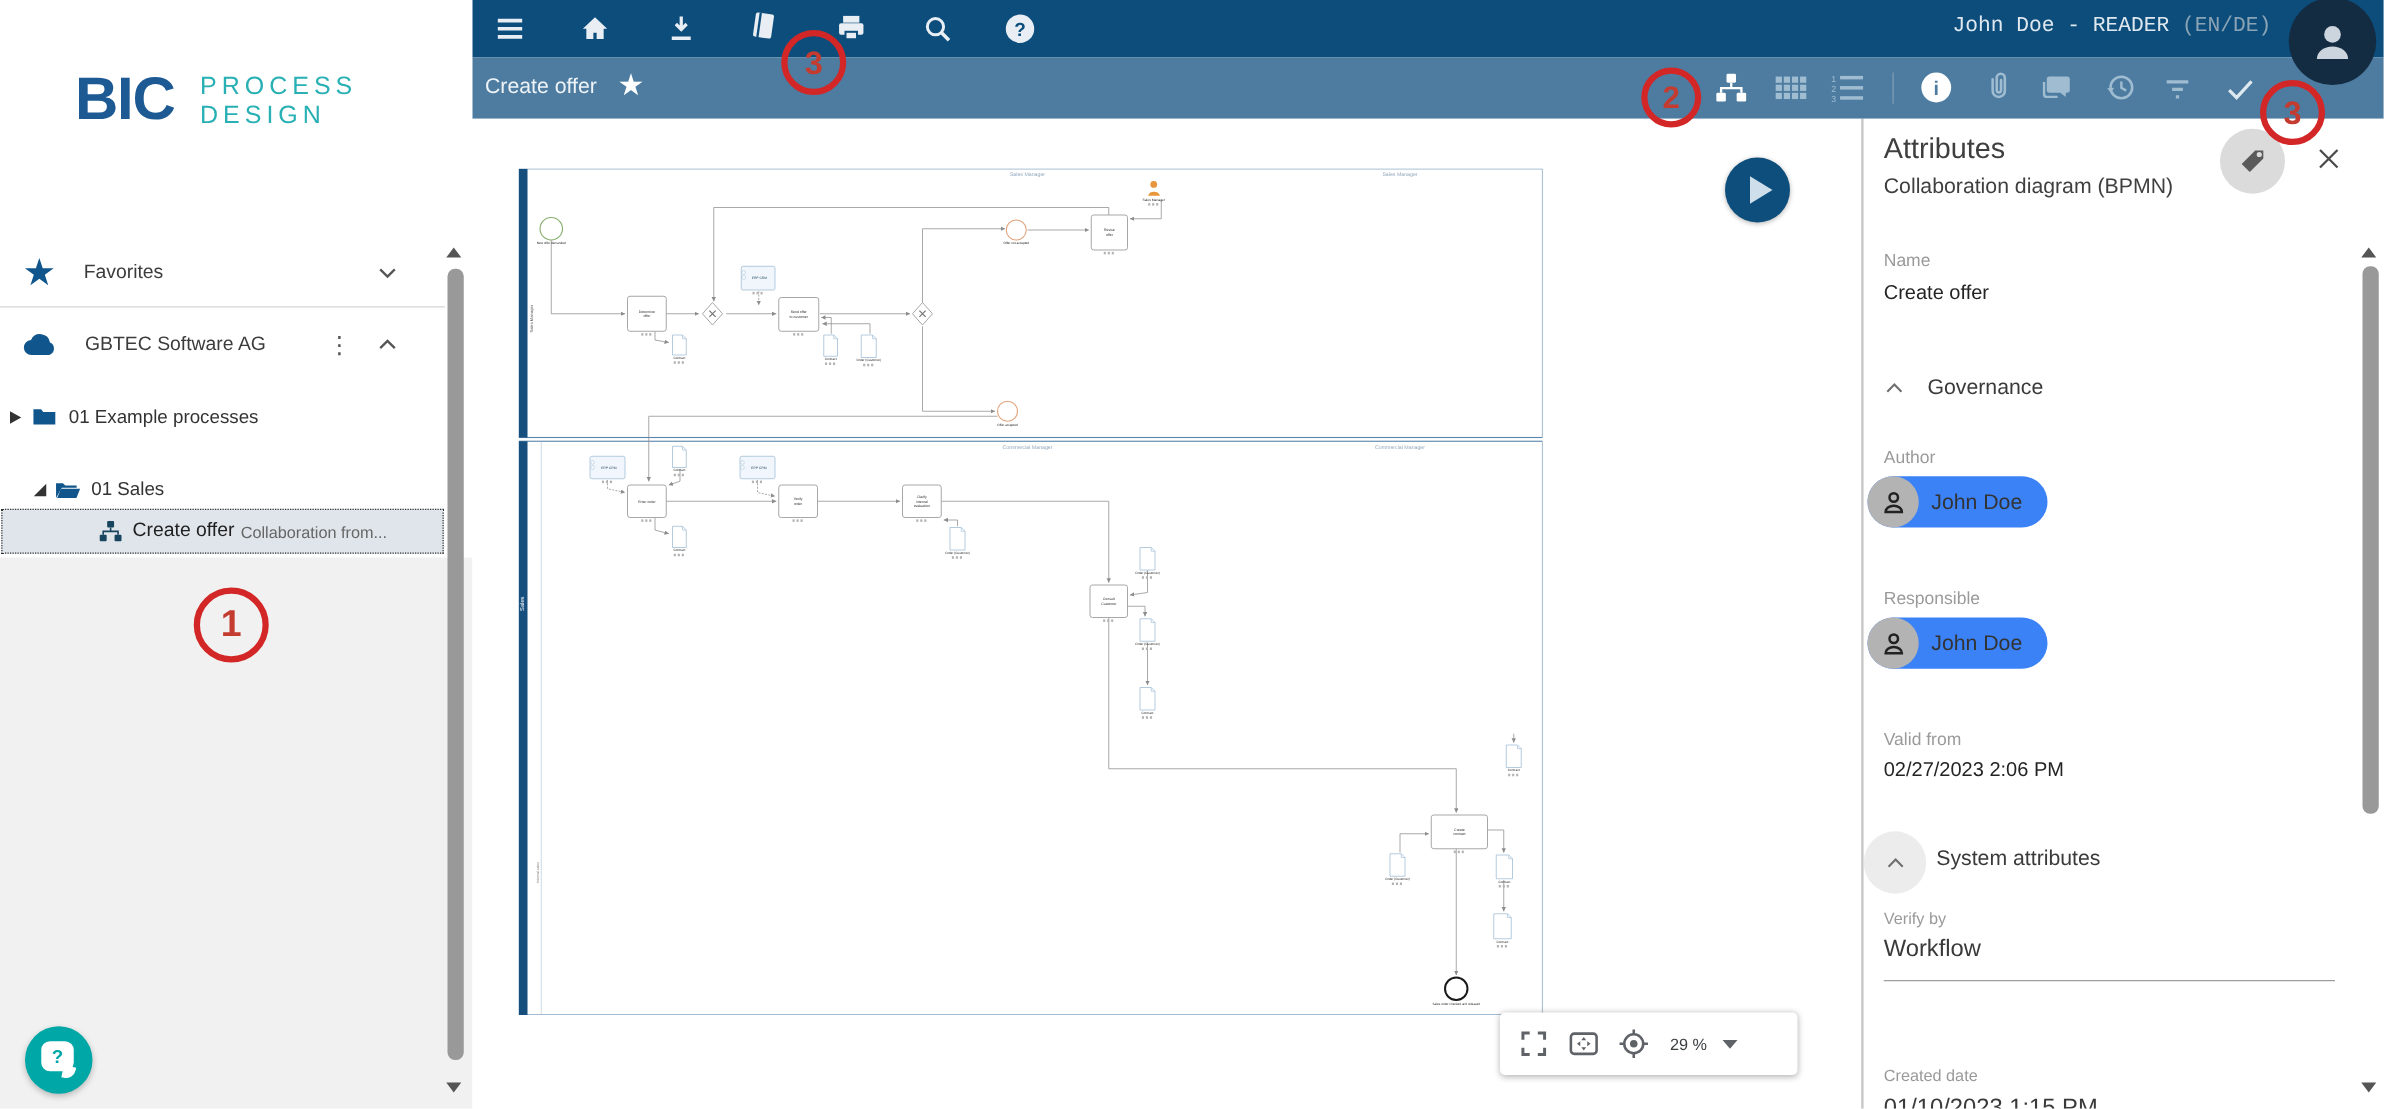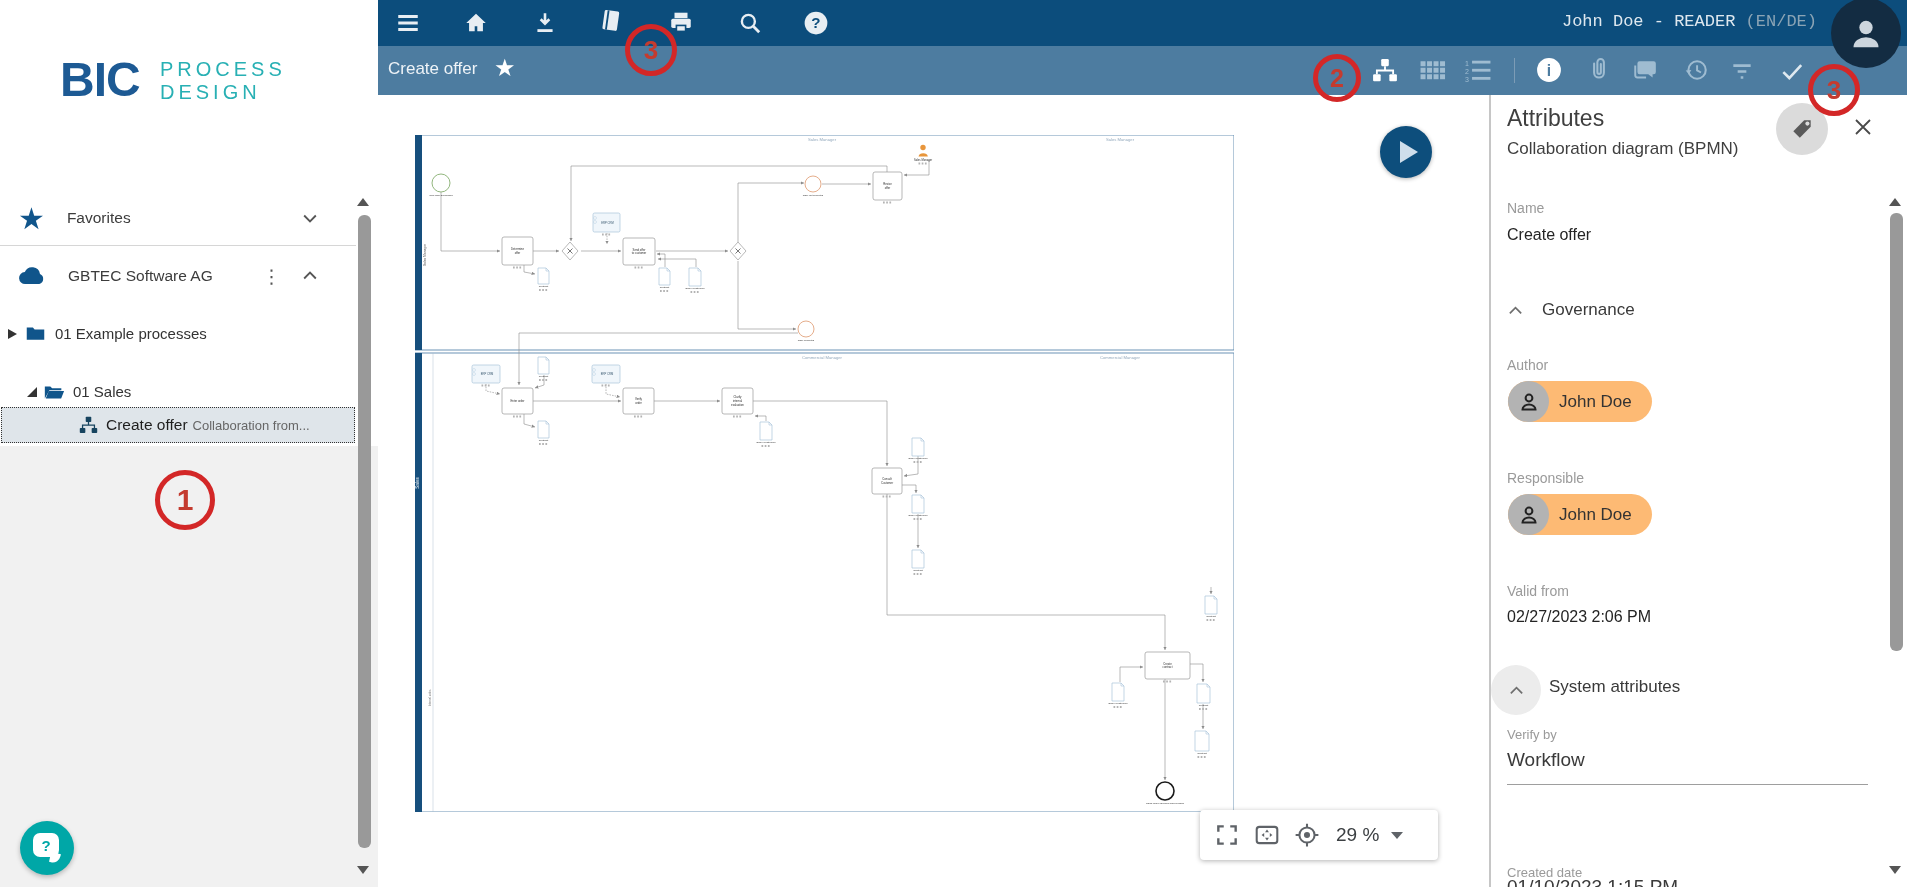--- a/index.html
+++ b/index.html
@@ -38,35 +38,35 @@
   #chat-tail{position:absolute;left:30px;top:32px;width:10px;height:10px;background:#fff;border-radius:0 0 8px 0;transform:rotate(12deg);}
   
   #canvas{left:378px;top:95px;width:1111px;height:792px;background:#fff;}
   #vdivider{left:1489px;top:95px;width:2px;height:792px;background:#c6c6c6;}
   #diagram-svg{position:absolute;left:37px;top:40px;cursor:pointer;}
   svg text{font-family:"Liberation Sans",sans-serif;}
   #play-btn{position:absolute;left:1002px;top:31px;width:52px;height:52px;border-radius:50%;background:#0d4e7c;display:flex;align-items:center;justify-content:center;cursor:pointer;box-shadow:0 1px 4px rgba(0,0,0,.3);}
   #play-tri{width:0;height:0;border-left:18px solid #cfdeeb;border-top:11px solid transparent;border-bottom:11px solid transparent;margin-left:5px;}
   #zoombar{position:absolute;left:822px;top:715px;width:238px;height:50px;background:#fff;border-radius:4px;box-shadow:0 1px 5px rgba(0,0,0,.3);display:flex;align-items:center;}
   #zoombar .zic{width:26px;height:26px;margin-left:14px;cursor:pointer;}
-  #zoom-level{font-size:19px;color:#3c4043;margin-left:16px;cursor:pointer;}
+  #zoom-level{font-size:13px;color:#3c4043;margin-left:16px;cursor:pointer;}
   #zoom-caret{width:0;height:0;border-left:6px solid transparent;border-right:6px solid transparent;border-top:7px solid #5f6368;margin-left:12px;cursor:pointer;}
   
   #panel{left:1491px;top:95px;width:416px;height:792px;background:#fff;overflow:hidden;}
   #panel-title{position:absolute;left:16px;top:10px;font-size:23px;color:#3f3f3f;}
   #panel-sub{position:absolute;left:16px;top:44px;font-size:17px;color:#3f3f3f;}
   #tag-btn{position:absolute;left:285px;top:8px;width:52px;height:52px;border-radius:50%;background:#dbdbdb;display:flex;align-items:center;justify-content:center;cursor:pointer;}
   #panel-close{position:absolute;left:360px;top:20px;width:24px;height:24px;cursor:pointer;}
   .attr-label{position:absolute;left:16px;font-size:14px;color:#9a9a9a;}
   .attr-small{position:absolute;left:16px;font-size:13px;color:#9a9a9a;}
   .attr-value{position:absolute;left:16px;font-size:16px;color:#242424;}
   .attr-big{position:absolute;left:16px;font-size:19px;color:#3a3a3a;}
   .sec-head{position:absolute;display:flex;align-items:center;cursor:pointer;}
   .sec-head .lbl{font-size:17px;color:#3a3a3a;margin-left:18px;}
-  .chip{position:absolute;left:17px;height:41px;background:#fdba74;border-radius:21px;display:flex;align-items:center;padding-right:20px;cursor:pointer;}
+  .chip{position:absolute;left:3px;height:41px;background:#3b82f6;border-radius:21px;display:flex;align-items:center;padding-right:20px;cursor:pointer;}
   .chip .av{width:41px;height:41px;border-radius:50%;background:#b3b3b3;display:flex;align-items:center;justify-content:center;}
   .chip .nm{font-size:17px;color:#333;margin-left:10px;white-space:nowrap;}
   .sys-circle{position:absolute;left:0;top:570px;width:50px;height:50px;border-radius:50%;background:#ececec;display:flex;align-items:center;justify-content:center;cursor:pointer;}
   #created-underline{position:absolute;left:16px;top:689px;width:361px;height:1px;background:#9e9e9e;}
   
   .ann{position:absolute;border:5px solid #d32727;border-radius:50%;display:flex;align-items:center;justify-content:center;font-weight:bold;color:#c43b2f;z-index:50;background:transparent;}
 </style>
 </head>
 <body>
 
@@ -632,21 +632,21 @@
     <svg style="width:17px;height:17px;" viewBox="0 0 24 24">
         <path d="M4 16l8-8 8 8" stroke="#6f6f6f" stroke-width="2.4" fill="none"></path>
       </svg>
   </div>
   <div class="attr-big" style="left:58px;top:582px;font-size:17px;">System attributes</div>
 
   <div class="attr-small" style="top:632px;">Verify by</div>
   <div class="attr-big" style="top:654px;">Workflow</div>
   <div id="created-underline"></div>
 
-  <div class="attr-small" style="top:758px;margin-top:12px;">Created date</div>
+  <div class="attr-small" style="top:758px;">Created date</div>
   <div class="attr-big" style="top:781px;">01/10/2023 1:15 PM</div>
 
   <span class="sb-arrow-up" style="left:398px;top:103px;"></span>
   <div class="sb-thumb" style="left:399px;top:118px;width:13px;height:438px;"></div>
   <span class="sb-arrow-down" style="left:398px;top:771px;"></span>
 </div>
 
 <div class="ann" style="left:155px;top:470px;width:50px;height:50px;font-size:30px;">
     <span>1</span>
   </div>

